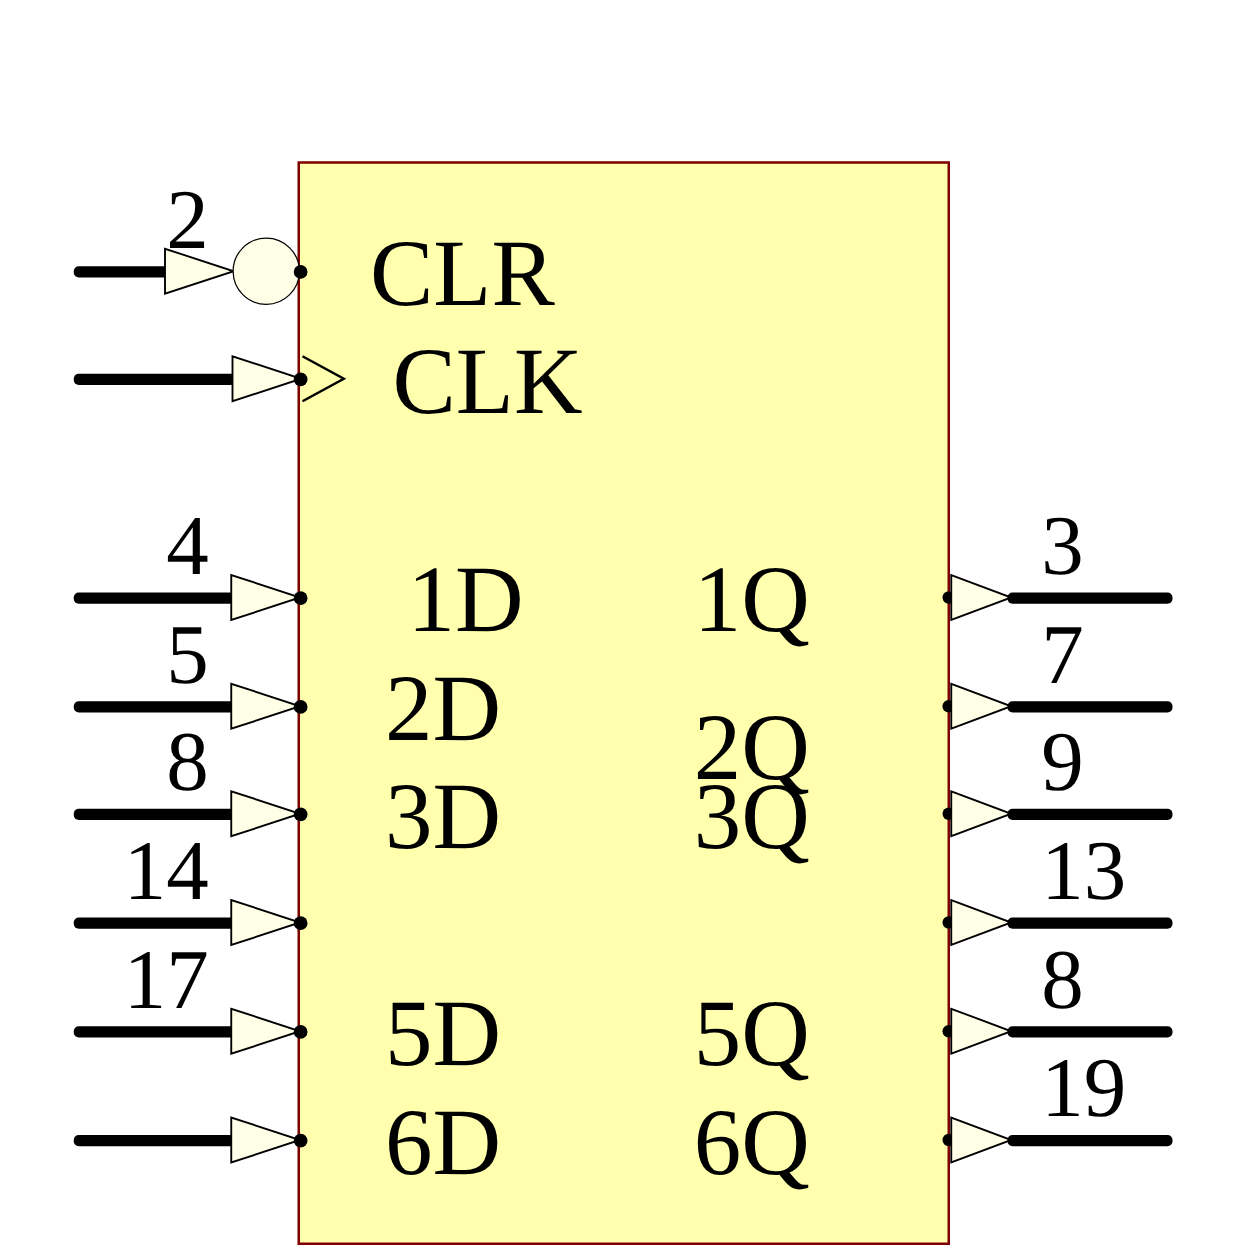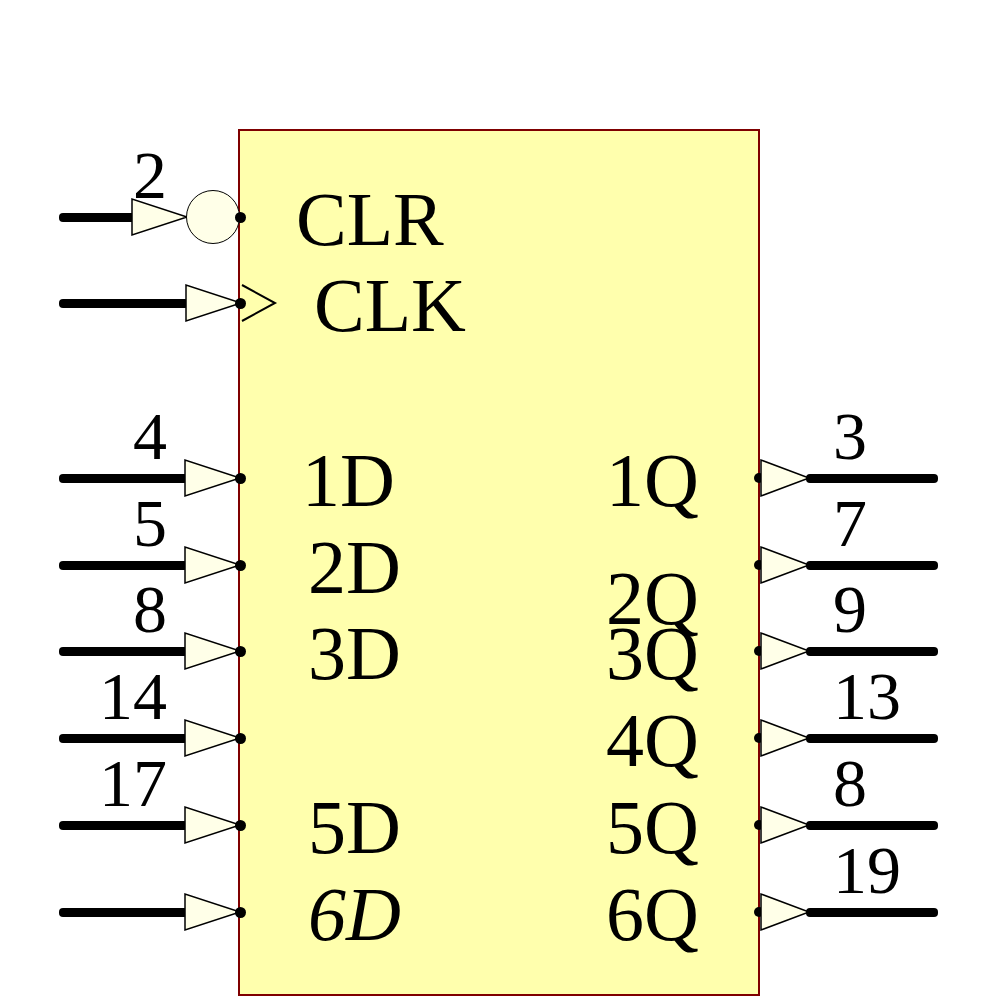--- a/index.html
+++ b/index.html
@@ -66,21 +66,20 @@
   .pin-label {
     position: absolute;
     font-size: 76px;
     line-height: 1;
     color: #000000;
     white-space: nowrap;
   }
   .pin-label.lbl-right {
     left: 555px;
     width: 144px;
-    text-align: right;
   }
 </style>
 </head>
 <body>
 
 <div id="canvas" style="background: rgb(255, 255, 255);">
 
   <div id="chip-body" style="background: rgb(255, 255, 173); border: 2.5px solid rgb(127, 0, 0);"></div>
 <div class="wire" style="left: 59px; top: 213px; width: 79px; background: rgb(0, 0, 0);"></div>
     <div style="position: absolute; left: 131px; top: 197px;">
@@ -106,21 +105,21 @@
     <div class="pin-label" style="top: 267px; left: 314px;">CLK</div>
     <div class="dot" style="left: 234.5px; top: 297.5px; width: 11px; height: 11px;"></div>
     <div class="wire" style="left: 59px; top: 474px; width: 129px; background: rgb(0, 0, 0);"></div>
     <div style="position: absolute; left: 184px; top: 458px;">
       <svg class="tri-svg" width="58" height="40">
         <polygon points="1,2 1,38 56,20" fill="#ffffe8" stroke="#000000" stroke-width="1.5"></polygon>
       </svg>
     </div>
     <div class="dot" style="left: 234.5px; top: 472.5px; width: 11px; height: 11px;"></div>
     <div class="pin-number num-left" style="top: 402px;">4</div>
-    <div class="pin-label" style="top: 442px; left: 302px;">1D</div>
+    <div class="pin-label" style="top: 442px; left: 326px;">1D</div>
     <div class="wire" style="left: 59px; top: 561px; width: 129px; background: rgb(0, 0, 0);"></div>
     <div style="position: absolute; left: 184px; top: 545px;">
       <svg class="tri-svg" width="58" height="40">
         <polygon points="1,2 1,38 56,20" fill="#ffffe8" stroke="#000000" stroke-width="1.5"></polygon>
       </svg>
     </div>
     <div class="dot" style="left: 234.5px; top: 559.5px; width: 11px; height: 11px;"></div>
     <div class="pin-number num-left" style="top: 489px;">5</div>
     <div class="pin-label" style="top: 529px; left: 308px;">2D</div>
     <div class="wire" style="left: 59px; top: 647px; width: 129px; background: rgb(0, 0, 0);"></div>
@@ -149,21 +148,21 @@
     <div class="dot" style="left: 234.5px; top: 819.5px; width: 11px; height: 11px;"></div>
     <div class="pin-number num-left" style="top: 749px;">17</div>
     <div class="pin-label" style="top: 789px; left: 308px;">5D</div>
     <div class="wire" style="left: 59px; top: 908px; width: 129px; background: rgb(0, 0, 0);"></div>
     <div style="position: absolute; left: 184px; top: 892px;">
       <svg class="tri-svg" width="58" height="40">
         <polygon points="1,2 1,38 56,20" fill="#ffffe8" stroke="#000000" stroke-width="1.5"></polygon>
       </svg>
     </div>
     <div class="dot" style="left: 234.5px; top: 906.5px; width: 11px; height: 11px;"></div>
-    <div class="pin-label" style="top: 876px; left: 308px; font-style: italic;">6D</div>
+    <div class="pin-label" style="top: 876px; left: 308px;">6D</div>
     <div class="dot" style="left: 754px; top: 473px; width: 10px; height: 10px;"></div>
     <div style="position: absolute; left: 760px; top: 458px;">
       <svg class="tri-svg" width="52" height="40">
         <polygon points="1,2 1,38 49,20" fill="#ffffe8" stroke="#000000" stroke-width="1.5"></polygon>
       </svg>
     </div>
     <div class="wire" style="left: 806px; top: 474px; width: 132px; background: rgb(0, 0, 0);"></div>
     <div class="pin-number num-right" style="top: 402px;">3</div>
     <div class="pin-label lbl-right" style="top: 442px;">1Q</div>
     <div class="dot" style="left: 754px; top: 560px; width: 10px; height: 10px;"></div>
@@ -185,21 +184,20 @@
     <div class="pin-number num-right" style="top: 575px;">9</div>
     <div class="pin-label lbl-right" style="top: 615px;">3Q</div>
     <div class="dot" style="left: 754px; top: 733px; width: 10px; height: 10px;"></div>
     <div style="position: absolute; left: 760px; top: 718px;">
       <svg class="tri-svg" width="52" height="40">
         <polygon points="1,2 1,38 49,20" fill="#ffffe8" stroke="#000000" stroke-width="1.5"></polygon>
       </svg>
     </div>
     <div class="wire" style="left: 806px; top: 734px; width: 132px; background: rgb(0, 0, 0);"></div>
     <div class="pin-number num-right" style="top: 662px;">13</div>
-    <div class="pin-label lbl-right" style="top: 702px;">4Q</div>
     <div class="dot" style="left: 754px; top: 820px; width: 10px; height: 10px;"></div>
     <div style="position: absolute; left: 760px; top: 805px;">
       <svg class="tri-svg" width="52" height="40">
         <polygon points="1,2 1,38 49,20" fill="#ffffe8" stroke="#000000" stroke-width="1.5"></polygon>
       </svg>
     </div>
     <div class="wire" style="left: 806px; top: 821px; width: 132px; background: rgb(0, 0, 0);"></div>
     <div class="pin-number num-right" style="top: 749px;">8</div>
     <div class="pin-label lbl-right" style="top: 789px;">5Q</div>
     <div class="dot" style="left: 754px; top: 907px; width: 10px; height: 10px;"></div>

